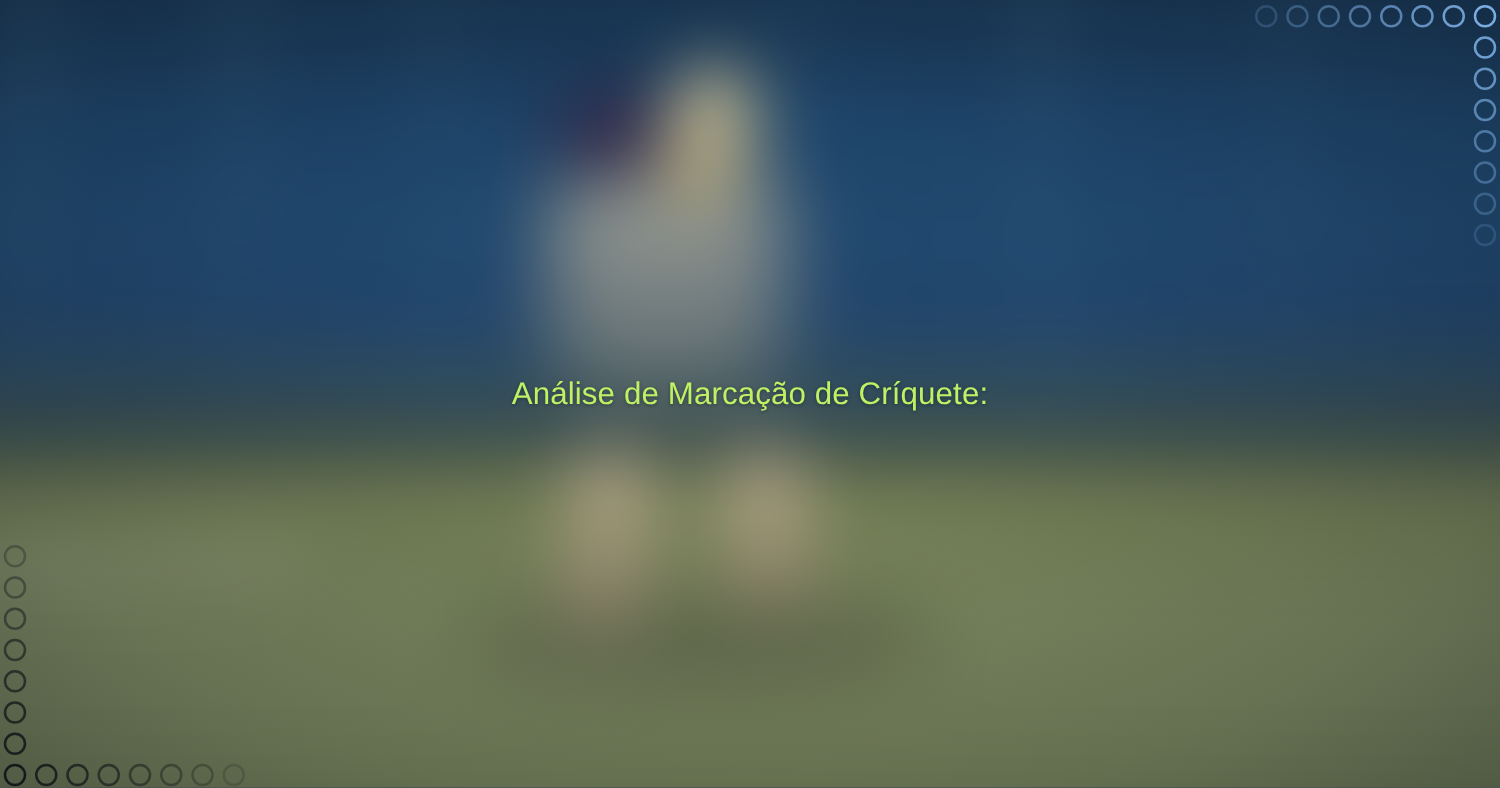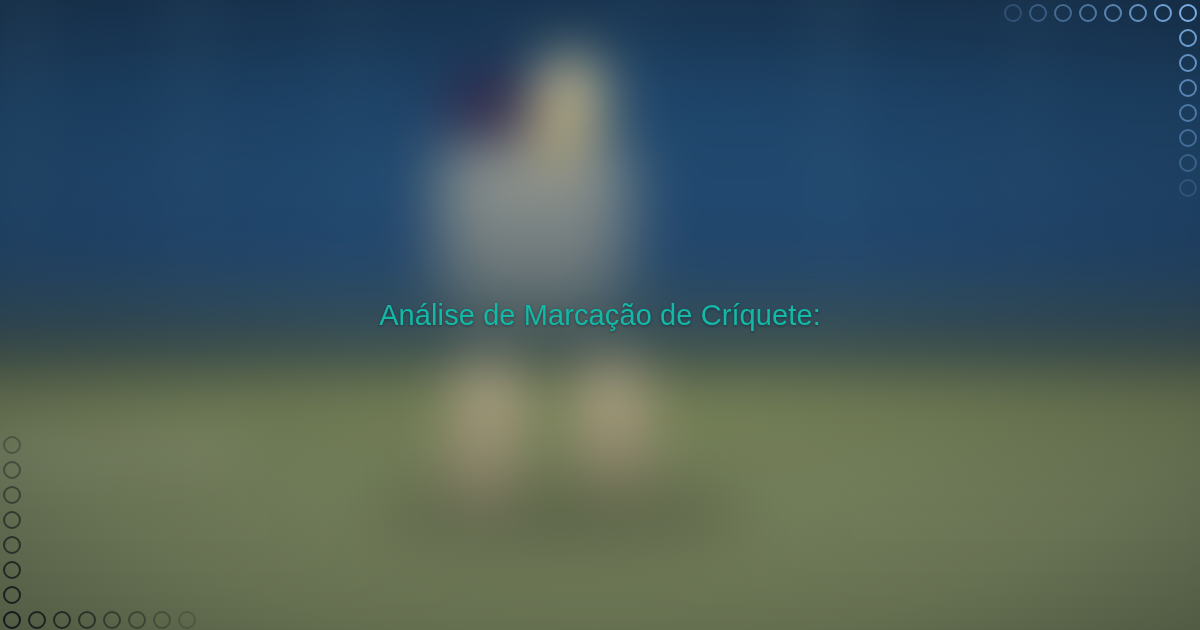--- a/index.html
+++ b/index.html
@@ -171,22 +171,22 @@
     align-items: center;
     justify-content: center;
     box-shadow: 0 10px 34px rgba(5,12,22,.45);
   }
 
   .title-text {
     position: relative;
     z-index: 3;
     width: 880px;
     text-align: center;
-    color: #14b8a6;
-    font-size: 29px;
+    color: #bef264;
+    font-size: 25px;
     font-weight: 400;
     line-height: 1.62;
     letter-spacing: .1px;
     text-shadow: 0 1px 3px rgba(6,14,26,.42);
   }
   .title-line { display: block; white-space: nowrap; }
 </style>
 </head>
 <body>
 

